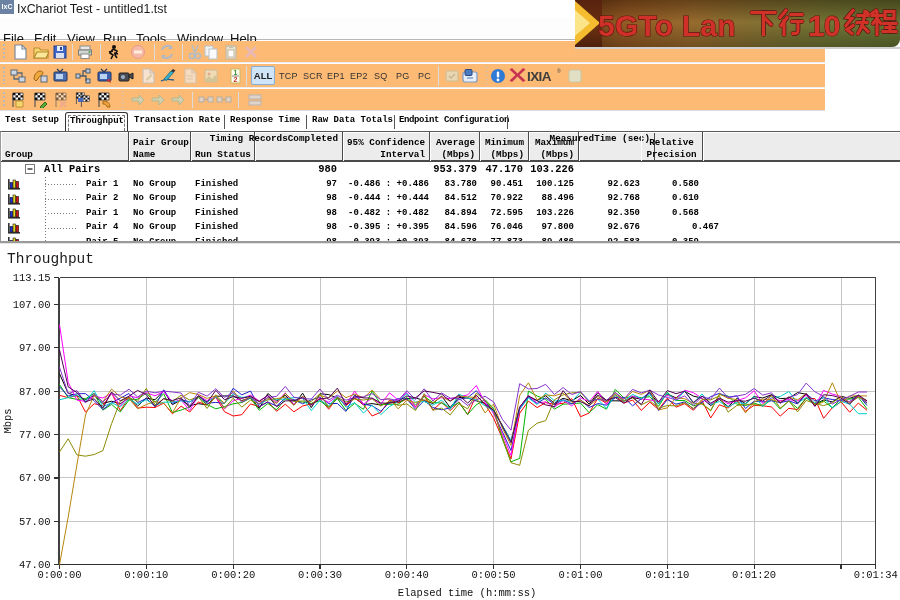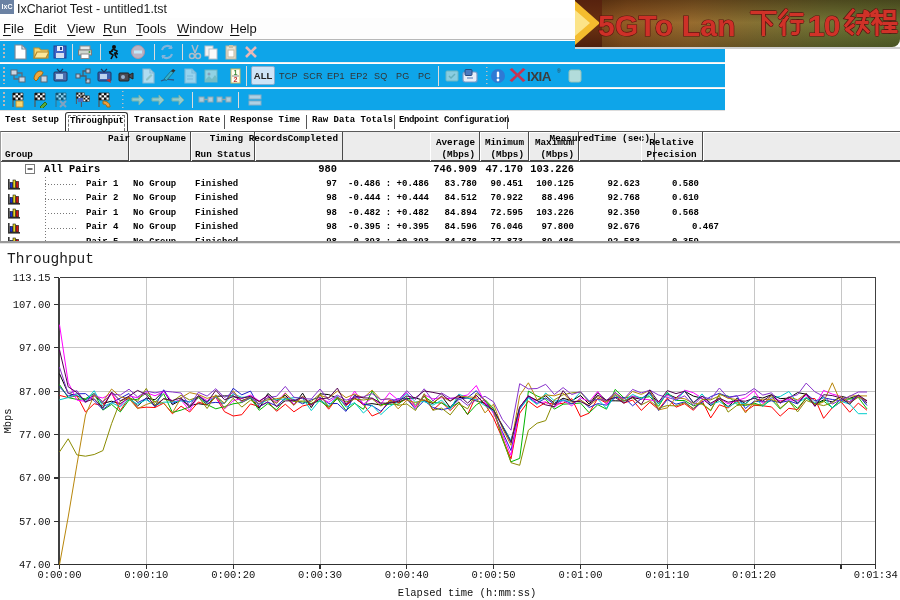--- a/index.html
+++ b/index.html
@@ -8,36 +8,36 @@
   .abs { position:absolute; }
   #app { position:relative; width:900px; height:600px;text-decoration:underline; }
   
   #titlebar { position:absolute; left:0; top:0; width:900px; height:18px; background:#fff; }
   #appicon { position:absolute; left:0; top:0; width:14px; height:14px; background:#6b82a3; color:#fff;
     font-size:7px; text-align:center; line-height:13px; font-weight:bold; }
   #titletext { position:absolute; left:17px; top:2px; font-size:12.4px; color:#1a1a1a; }
   
   #menubar { position:absolute; left:0; top:18px; width:576px; height:22px; background:#fdfdfd;
     border-bottom:1px solid #b8b8b8; font-size:13px; color:#111; }
-  #menubar span { position:absolute; top:3px; }
+  #menubar span { position:absolute; top:13px; }
   #menubar u { text-decoration:underline; text-underline-offset:2px; }
   
   #banner { position:absolute; left:575px; top:0; width:325px; height:47px;
     background:linear-gradient(97deg,#693a14 0%, #8d5520 16%, #92662a 36%, #7c6c2f 58%, #6a7031 78%, #5e6c2e 100%);
     border-radius:0 0 8px 0; overflow:hidden; }
   #banner .shade { position:absolute; left:0; top:0; width:100%; height:100%;
     background:linear-gradient(180deg, rgba(30,10,0,.38) 0%, rgba(255,215,130,.05) 48%, rgba(0,0,0,.22) 100%); }
   #bwedge { position:absolute; left:0; top:0; width:27px; height:47px;
     background:linear-gradient(180deg,#57220e,#6b3212 55%,#4e1f0c); }
   #btri { position:absolute; left:0px; top:1px; width:0; height:0;
     border-top:22px solid transparent; border-bottom:22px solid transparent; border-left:25px solid #f4bc2e; }
   #btri2 { position:absolute; left:0px; top:10px; width:0; height:0;
     border-top:13px solid transparent; border-bottom:13px solid transparent; border-left:15px solid #fce488; }
   
-  .tbar { position:absolute; left:0; width:725px; background:#0ea5e9; }
+  .tbar { position:absolute; left:0; width:825px; background:#fdba74; }
   #tbar1 { top:41px; height:22px; border-bottom:1px solid #ededed; }
   #tbar2 { top:64px; height:24px; border-bottom:1px solid #ededed; }
   #tbar3 { top:89px; height:22px; border-bottom:1px solid #dcdcdc; }
   .grip { position:absolute; left:3px; top:3px; bottom:3px; width:3px;
     background-image:repeating-linear-gradient(180deg,#b9b9b9 0 2px,transparent 2px 4px); background-size:2px 100%; background-repeat:no-repeat; }
   .tsep { position:absolute; top:3px; width:1px; height:16px; background:#dcdcdc; }
   .tsepd { position:absolute; top:2px; width:2px; height:18px;
     background-image:repeating-linear-gradient(180deg,#c0c0c0 0 1.5px,transparent 1.5px 4px); background-size:1.5px 100%; background-repeat:no-repeat;}
   .ico { position:absolute; width:16px; height:16px; }
   .txtbtn { position:absolute; top:5px; font-size:9px; font-weight:normal; color:#333;
@@ -410,39 +410,40 @@
     <div class="tabsep" style="left:306px"></div>
     <span class="tab" style="left:312px">Raw Data Totals</span>
     <div class="tabsep" style="left:394px"></div>
     <span class="tab" style="left:399px;letter-spacing:-.4px">Endpoint Configuration</span>
     <div class="tabsep" style="left:507px"></div>
   </div>
 
   <div id="grid">
     <div id="ghead">
         <div class="hc" style="left:0px;width:128px;text-align:left;display:flex;flex-direction:column;justify-content:flex-end"><div>Group</div></div>
-        <div class="hc" style="left:128px;width:62px;text-align:left;display:flex;justify-content:flex-end"><div>Pair Group</div><div>Name</div></div>
+        <div class="hc" style="left:128px;width:62px;text-align:left;display:flex;flex-direction:column;justify-content:flex-end"><div>Pair Group</div><div>Name</div></div>
         <div class="hc" style="left:190px;width:64px;text-align:left;display:flex;flex-direction:column;justify-content:flex-end"><div>Run Status</div></div>
         <div class="hc" style="left:254px;width:88px;text-align:right;display:flex;flex-direction:row;justify-content:flex-end"><div>Timing Records</div><div>Completed</div></div>
+        <div class="hc" style="left:342px;width:87px;text-align:right;display:flex;flex-direction:column;justify-content:flex-end"><div>95% Confidence</div><div>Interval</div></div>
         <div class="hc" style="left:429px;width:50px;text-align:right;display:flex;flex-direction:column;justify-content:flex-end"><div>Average</div><div>(Mbps)</div></div>
         <div class="hc" style="left:479px;width:49px;text-align:right;display:flex;flex-direction:column;justify-content:flex-end"><div>Minimum</div><div>(Mbps)</div></div>
         <div class="hc" style="left:528px;width:50px;text-align:right;display:flex;flex-direction:column;justify-content:flex-end"><div>Maximum</div><div>(Mbps)</div></div>
         <div class="hc" style="left:578px;width:76px;text-align:right;display:flex;flex-direction:row;justify-content:flex-end"><div>Measured</div><div>Time (sec)</div></div>
         <div class="hc" style="left:640px;width:62px;text-align:center;display:flex;flex-direction:column;justify-content:flex-end"><div>Relative</div><div>Precision</div></div>
         <div class="hc" style="left:702px;width:198px;text-align:left;display:flex;flex-direction:column;justify-content:flex-end"><div></div></div>
       </div>
     <div id="gbody">
         <div class="grow ap" style="top:29px">
           <svg class="abs" style="left:24px;top:3px" width="10" height="10" viewBox="0 0 10 10">
             <rect x="0.5" y="0.5" width="9" height="9" fill="#fff" stroke="#7a7a7a"></rect>
             <line x1="2.5" y1="5" x2="7.5" y2="5" stroke="#111" stroke-width="1.2"></line>
           </svg>
           <span class="gcell bold" style="left:43px">All Pairs</span>
           <span class="gcell gr bold" style="left:254px;width:82px">980</span>
-          <span class="gcell gr bold" style="left:429px;width:47px">746.909</span>
+          <span class="gcell gr bold" style="left:429px;width:47px">953.379</span>
           <span class="gcell gr bold" style="left:479px;width:43px">47.170</span>
           <span class="gcell gr bold" style="left:528px;width:45px">103.226</span>
         </div>
         <div class="grow" style="top:45.4px">
           <svg class="abs" style="left:7px;top:2px" width="12" height="11" viewBox="0 0 12 11">
             <rect x="0" y="0" width="1.6" height="10" fill="#333"></rect>
             <rect x="0" y="9" width="12" height="1.6" fill="#333"></rect>
             <rect x="2" y="3.5" width="2.6" height="5.5" fill="#2030d0" stroke="#111" stroke-width=".6"></rect>
             <rect x="5" y="1" width="2.6" height="8" fill="#e8d820" stroke="#111" stroke-width=".6"></rect>
             <rect x="8" y="2.5" width="2.6" height="6.5" fill="#d01818" stroke="#111" stroke-width=".6"></rect>

